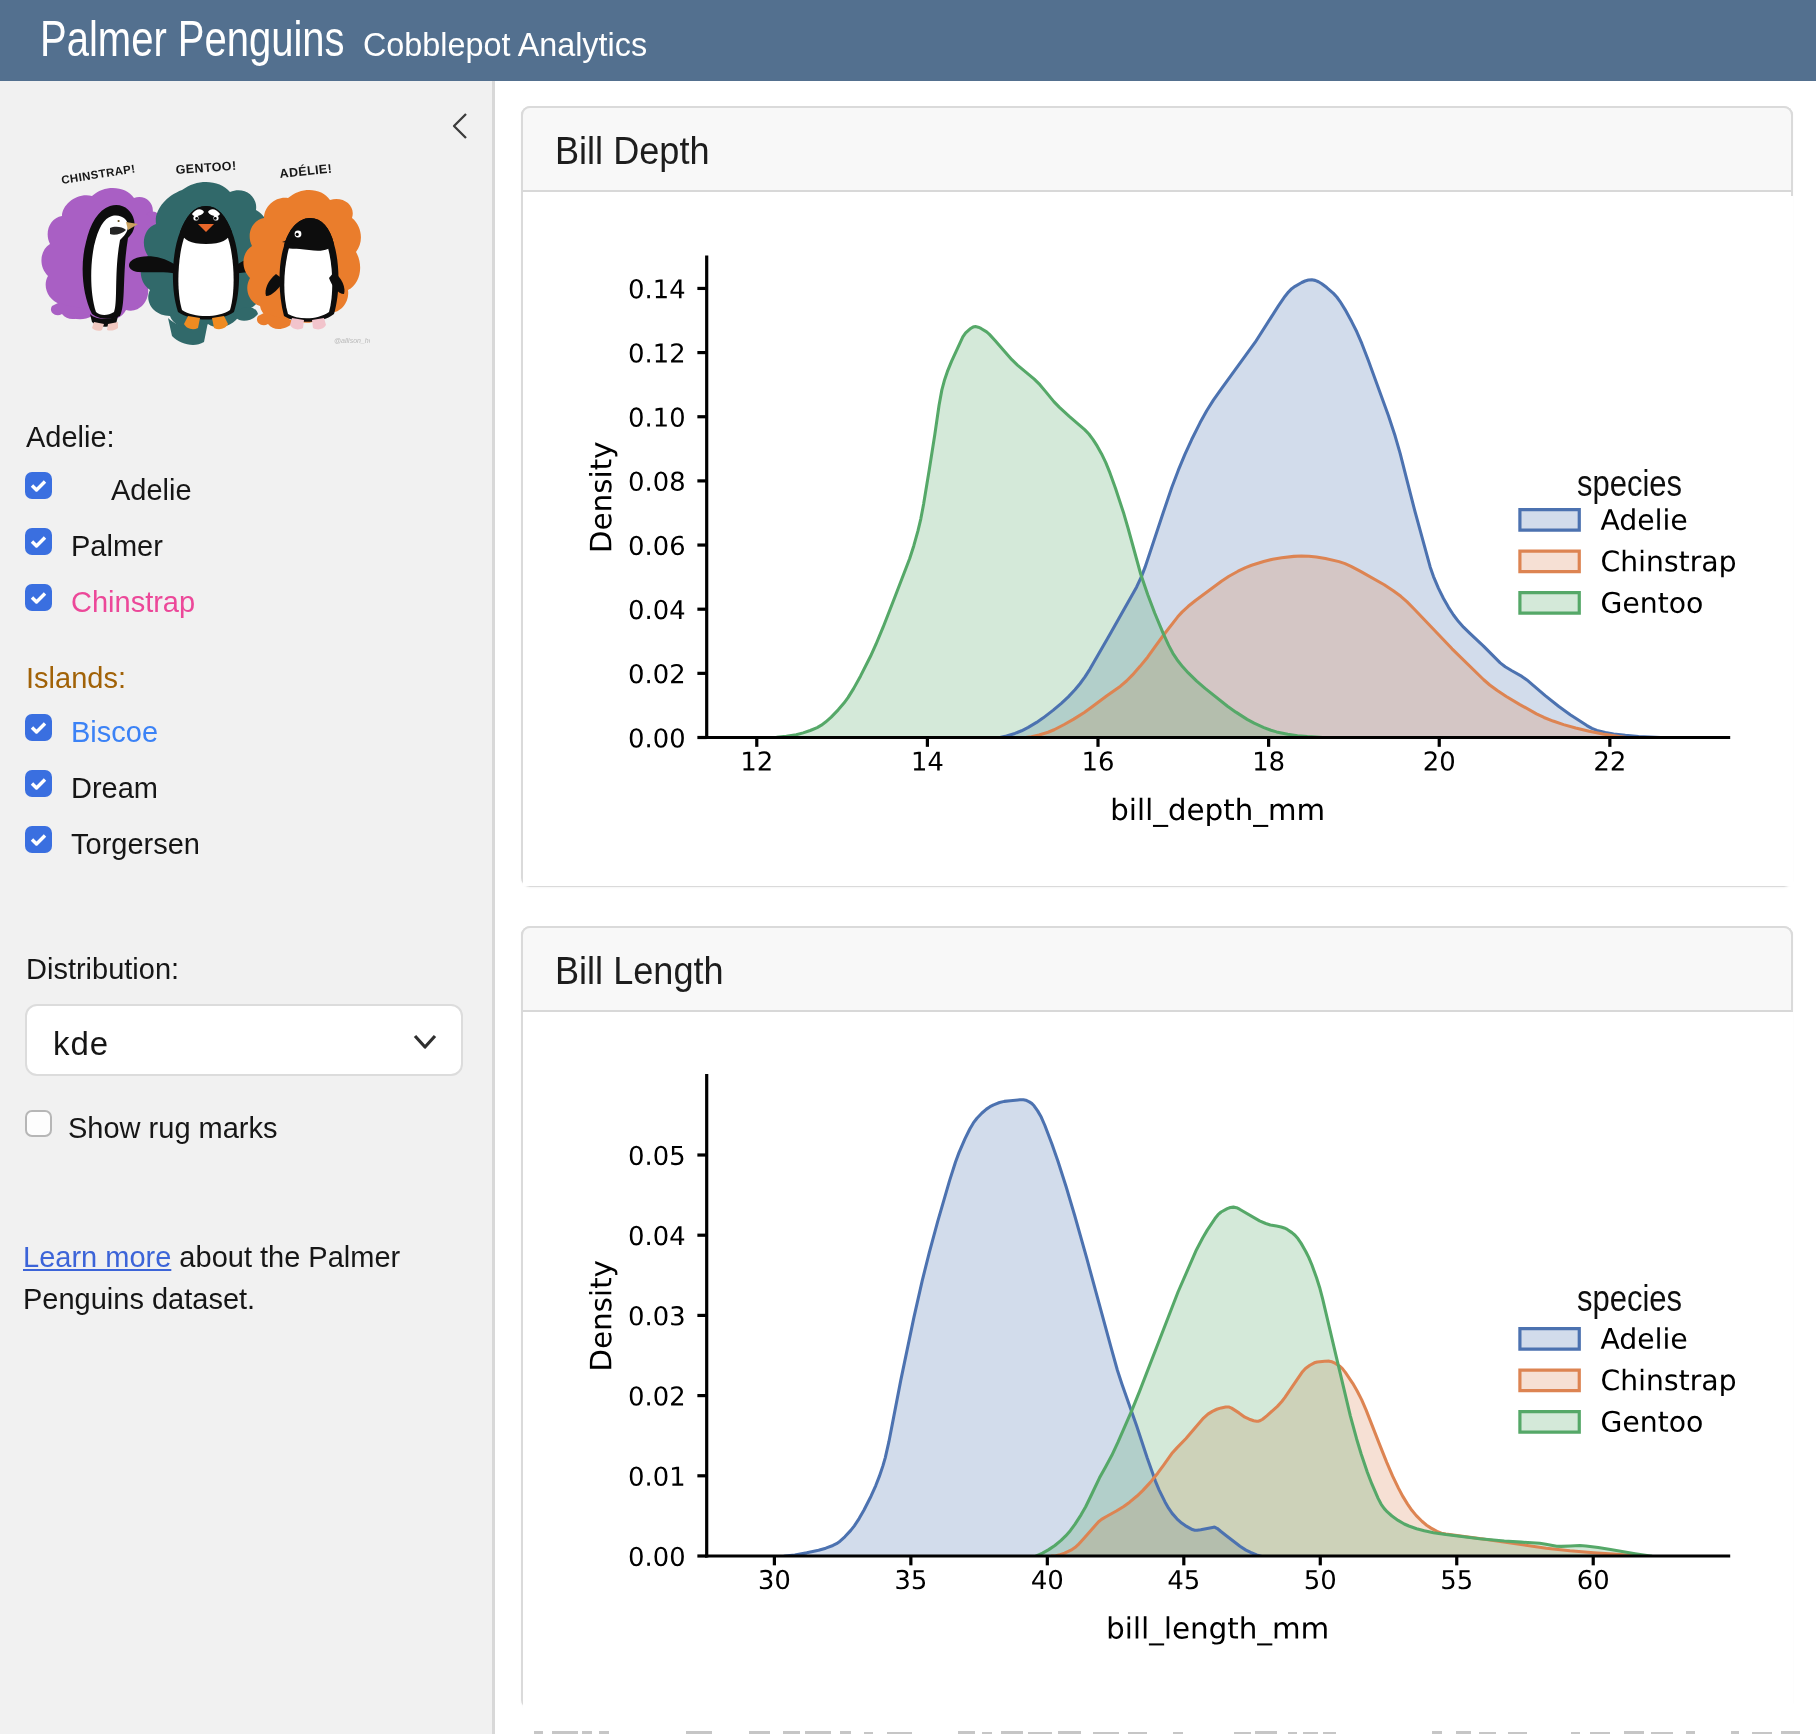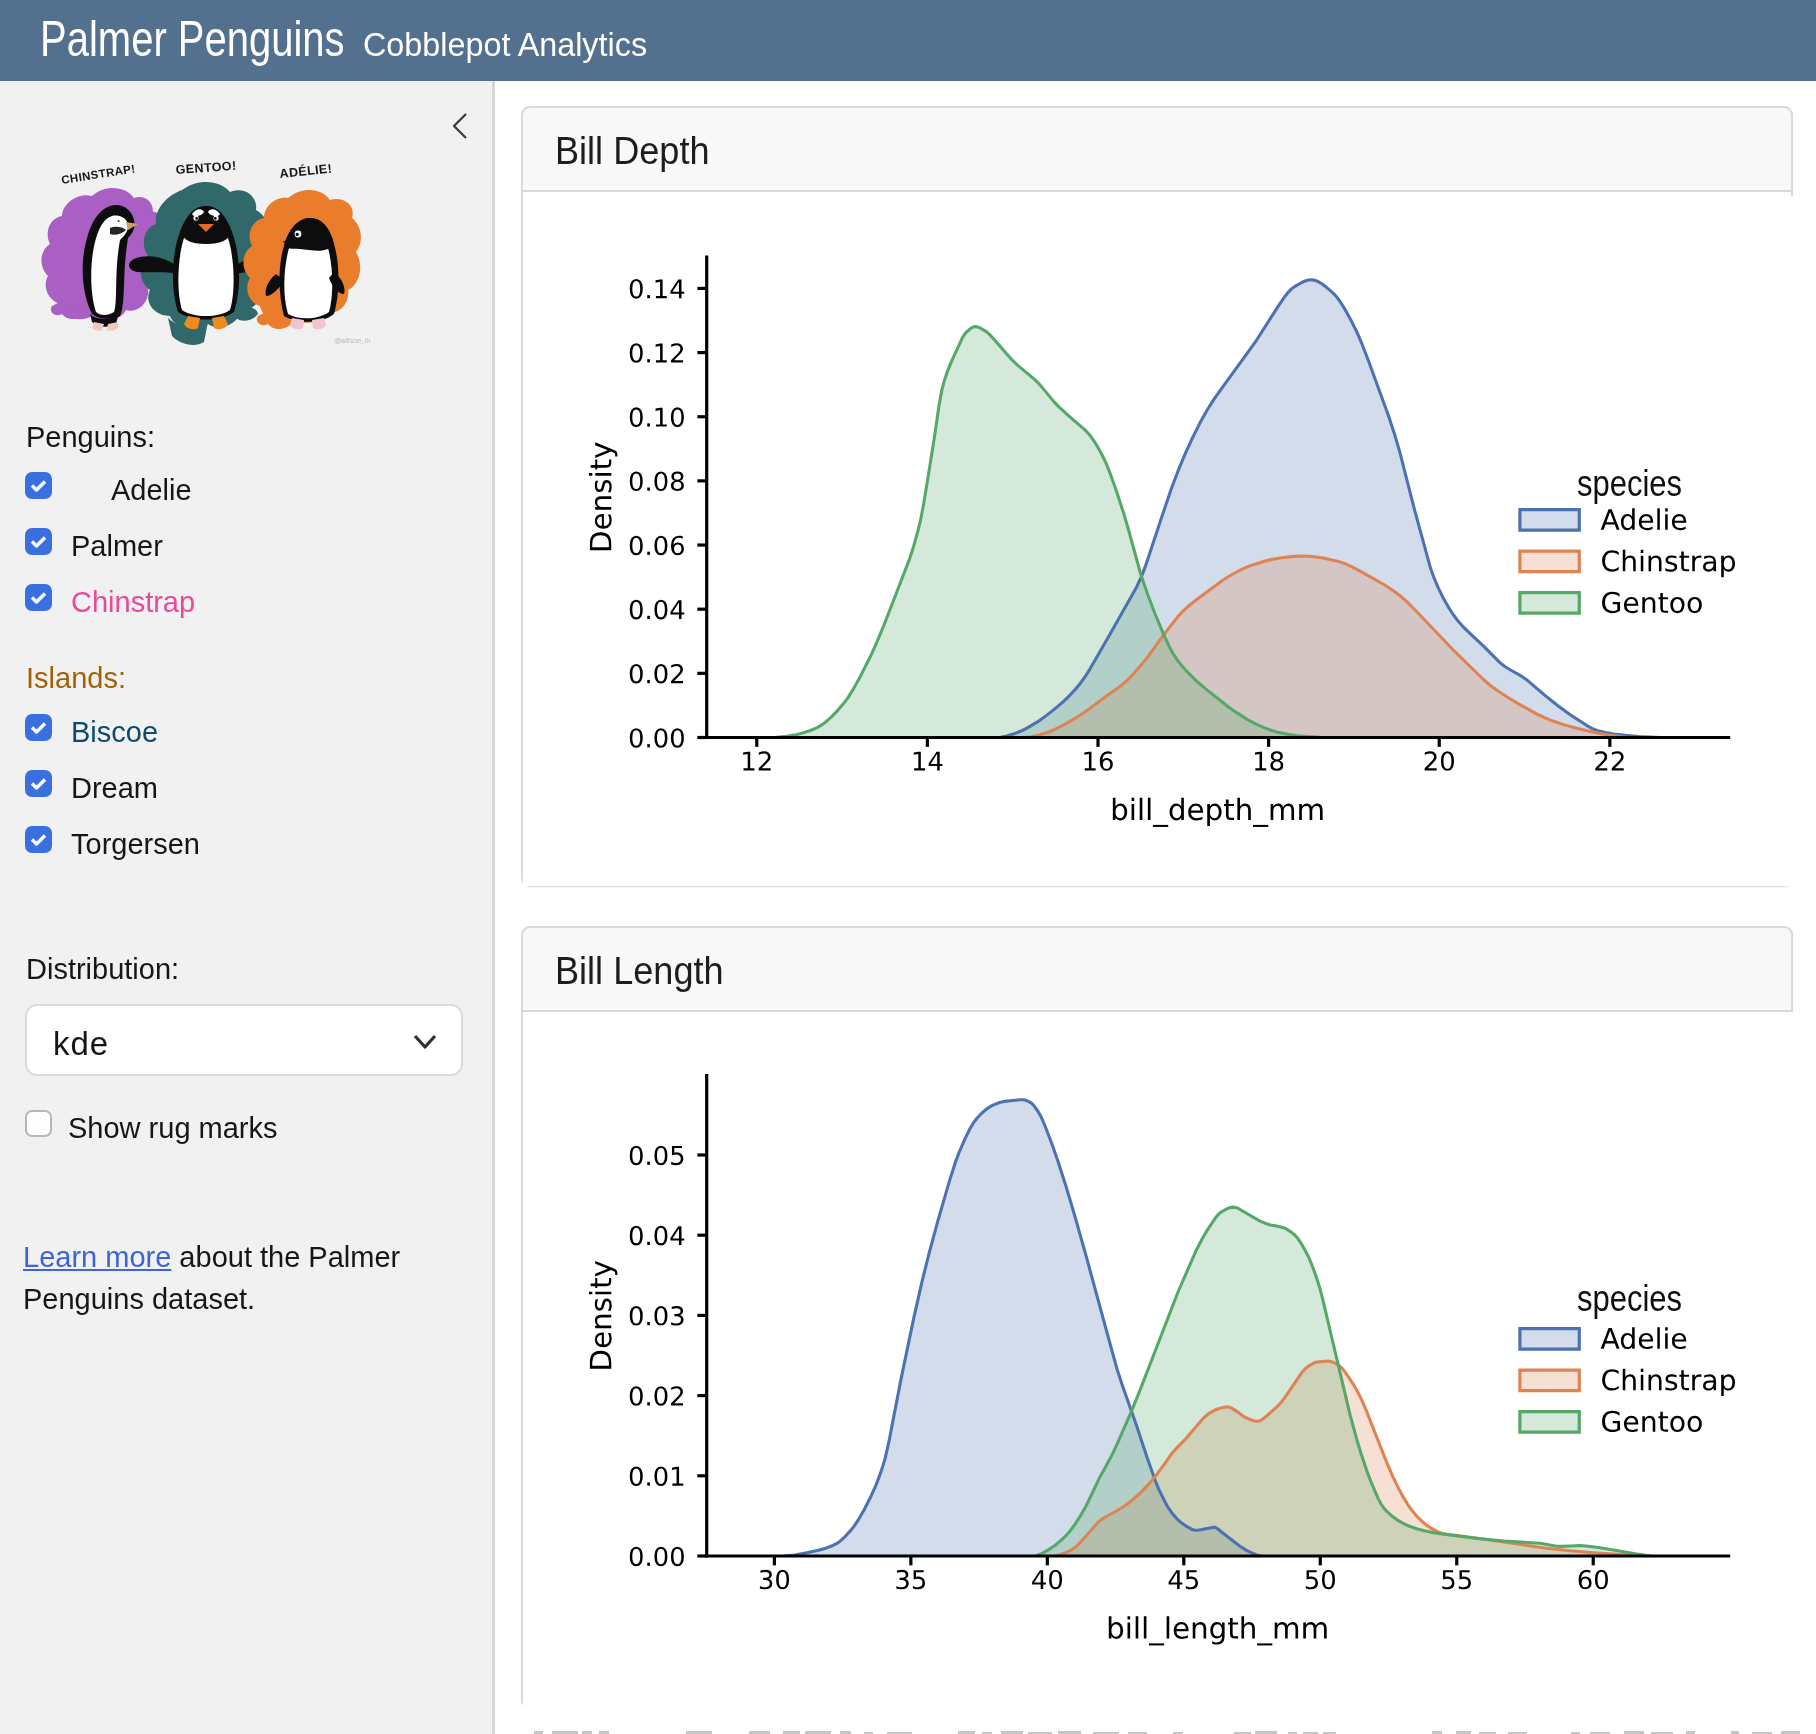--- a/index.html
+++ b/index.html
@@ -72,21 +72,21 @@
 </g>
 </g>
 <g font-family="'Liberation Sans', sans-serif" font-weight="bold" fill="#161616">
 <text x="26" y="32" font-size="11.5" transform="rotate(-9 26 32)" letter-spacing="0.4">CHINSTRAP!</text>
 <text x="140" y="22" font-size="12.5" transform="rotate(-4 140 22)" letter-spacing="0.4">GENTOO!</text>
 <text x="244" y="26" font-size="12.5" transform="rotate(-6 244 26)" letter-spacing="0.4">ADÉLIE!</text>
 </g>
 <text x="298" y="191" font-size="7" fill="#b9b9b9" font-family="'Liberation Sans',sans-serif" font-style="italic">@allison_horst</text>
 </svg></div>
 
-<div class="abs" style="left:26px;top:421px;font-size:29px;color:#161616;">Penguins:</div>
+<div class="abs" style="left:26px;top:421px;font-size:29px;color:#161616;">Adelie:</div>
 <div style="position:absolute;left:25px;top:472px;width:27px;height:27px;border-radius:7px;background:#3a6fe0;">
 <svg width="27" height="27" viewBox="0 0 27 27">
       <path d="M7 13.5 L11.5 18 L20 9.5" stroke="#fff" stroke-width="3.4" fill="none" stroke-linecap="round" stroke-linejoin="round"></path>
     </svg></div>
 <div class="abs" style="left:71px;top:474px;font-size:29px;color:#161616;margin-left:40px;">Adelie</div>
 <div style="position:absolute;left:25px;top:528px;width:27px;height:27px;border-radius:7px;background:#3a6fe0;">
 <svg width="27" height="27" viewBox="0 0 27 27">
       <path d="M7 13.5 L11.5 18 L20 9.5" stroke="#fff" stroke-width="3.4" fill="none" stroke-linecap="round" stroke-linejoin="round"></path>
     </svg></div>
 <div class="abs" style="left:71px;top:530px;font-size:29px;color:#161616;">Palmer</div>
@@ -94,21 +94,21 @@
 <svg width="27" height="27" viewBox="0 0 27 27">
       <path d="M7 13.5 L11.5 18 L20 9.5" stroke="#fff" stroke-width="3.4" fill="none" stroke-linecap="round" stroke-linejoin="round"></path>
     </svg></div>
 <div class="abs" style="left:71px;top:586px;font-size:29px;color:#ec4899;">Chinstrap</div>
 
 <div class="abs" style="left:26px;top:662px;font-size:29px;color:#a16207;">Islands:</div>
 <div style="position:absolute;left:25px;top:714px;width:27px;height:27px;border-radius:7px;background:#3a6fe0;">
 <svg width="27" height="27" viewBox="0 0 27 27">
       <path d="M7 13.5 L11.5 18 L20 9.5" stroke="#fff" stroke-width="3.4" fill="none" stroke-linecap="round" stroke-linejoin="round"></path>
     </svg></div>
-<div class="abs" style="left:71px;top:716px;font-size:29px;color:#0c4a6e;">Biscoe</div>
+<div class="abs" style="left:71px;top:716px;font-size:29px;color:#3b82f6;">Biscoe</div>
 <div style="position:absolute;left:25px;top:770px;width:27px;height:27px;border-radius:7px;background:#3a6fe0;">
 <svg width="27" height="27" viewBox="0 0 27 27">
       <path d="M7 13.5 L11.5 18 L20 9.5" stroke="#fff" stroke-width="3.4" fill="none" stroke-linecap="round" stroke-linejoin="round"></path>
     </svg></div>
 <div class="abs" style="left:71px;top:772px;font-size:29px;color:#161616;">Dream</div>
 <div style="position:absolute;left:25px;top:826px;width:27px;height:27px;border-radius:7px;background:#3a6fe0;">
 <svg width="27" height="27" viewBox="0 0 27 27">
       <path d="M7 13.5 L11.5 18 L20 9.5" stroke="#fff" stroke-width="3.4" fill="none" stroke-linecap="round" stroke-linejoin="round"></path>
     </svg></div>
 <div class="abs" style="left:71px;top:828px;font-size:29px;color:#161616;">Torgersen</div>

